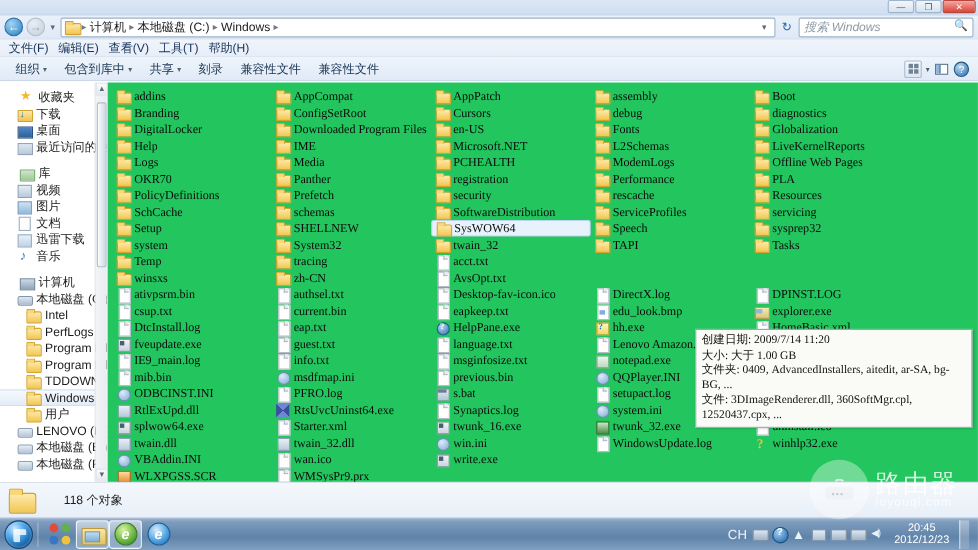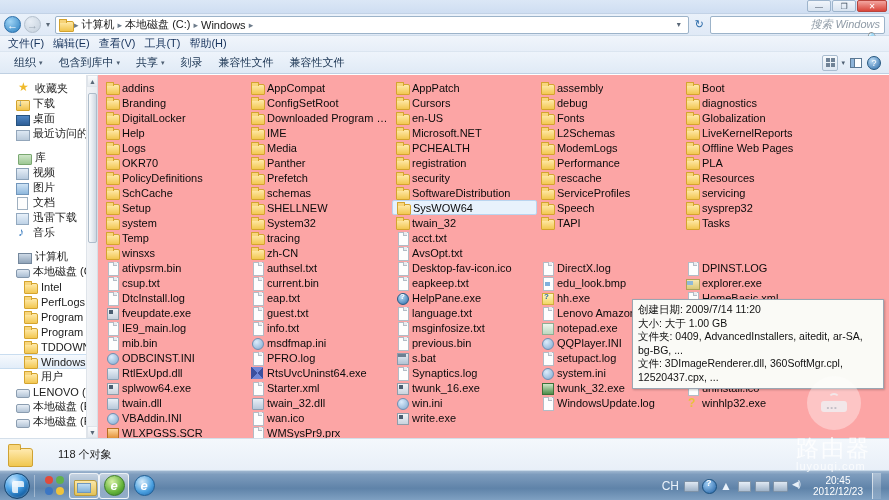--- a/index.html
+++ b/index.html
@@ -36,22 +36,22 @@
      display:flex; align-items:center; padding:0 3px; gap:1px; }
   .foldericon-sm { width:13px;height:11px;display:inline-block;position:relative; }
   .foldericon-sm:before { content:""; position:absolute; left:0; top:2px; width:13px;height:9px;
      background:linear-gradient(180deg,#ffe9a8,#f0c44e); border:1px solid #d2a22c; border-radius:1px 2px 1px 1px; }
   .foldericon-sm:after { content:""; position:absolute; left:0; top:0px; width:6px;height:3px;
      background:#f6d378; border:1px solid #d2a22c; border-bottom:none; border-radius:1px 1px 0 0; }
   .crumb { font-size:11px; color:#1a1a1a; padding:0 1px; white-space:nowrap; }
   .sep { color:#6c7b8a; font-size:9px; padding:0 1px; }
   .crumb-dd { margin-left:auto; color:#5a6877; font-size:8px; padding:0 4px; }
   .refresh { color:#2a6aa8; font-size:11px; padding:0 3px; }
-  .searchbox { width:175px; height:18px; background:#fff; border:1px solid #9cb3c9; border-radius:2px;
-     display:flex; align-items:flex-end; padding:0 4px;flex-direction:column; }
+  .searchbox { width:159px; height:18px; background:#fff; border:1px solid #9cb3c9; border-radius:2px;
+     display:flex; align-items:flex-start; padding:0 4px; }
   .searchbox .ph { flex:1; color:#8e9aa6; font-style:italic; font-size:11px; }
   .mag { color:#4a7fb5; font-size:10px; }
 
   
   .menubar { height:16px; display:flex; align-items:center; gap:9px; padding:0 8px;
      background:linear-gradient(180deg,#f0f5fb,#e7eef8); border-bottom:1px solid #dbe5f0; }
   .menuitem { font-size:11px; color:#17335c; white-space:nowrap; }
 
   
   .toolbar { height:22px; display:flex; align-items:center; gap:0px; padding:0 6px;
@@ -98,21 +98,21 @@
 
   .sb-scroll { position:absolute; right:0; top:0; width:11px; height:100%;
      background:linear-gradient(90deg,#f2f4f7,#e8ecf1); border-left:1px solid #dfe4ea; }
   .sb-thumb { position:absolute; left:1px; top:18px; width:9px; height:150px;
      background:linear-gradient(90deg,#fbfcfd,#cdd7e2); border:1px solid #aebcca; border-radius:2px; }
   .sb-arrow { position:absolute; left:0; width:11px; height:12px; display:flex; align-items:center;justify-content:center;
      font-size:7px; color:#5a6877; background:linear-gradient(180deg,#fafbfc,#e4e9ef); border:1px solid #dfe4ea;}
   .sb-arrow.up { top:0; } .sb-arrow.dn { bottom:0; }
 
   
-  .filepane { flex:1; position:relative; background:#fca5a5; overflow:hidden; padding:5px 0 0 4px; }
+  .filepane { flex:1; position:relative; background:#22c55e; overflow:hidden; padding:5px 0 0 4px;font-family:Liberation Serif, serif; }
   .cols { display:flex; gap:0px; }
   .col { width:145px; flex:0 0 145px; }
   .col.c5 { width:160px; flex:0 0 160px; }
   .fi { height:15px; display:flex; align-items:center; gap:4px; padding-left:4px; white-space:nowrap; font-size:11px; color:#0b0b0b; }
   .fi.sel { background:#e8f2fc; border:1px solid #b9d4ef; border-radius:2px; height:15px; }
   .fname { overflow:hidden; text-overflow:ellipsis; }
   
   .fic { width:12px; height:12px; flex:0 0 12px; position:relative; display:inline-block; }
   .fic.folder:before { content:""; position:absolute;left:0;top:2px;width:12px;height:9px;background:linear-gradient(180deg,#ffeaab,#f2c751);border:1px solid #d4a42f;border-radius:1px 2px 1px 1px;}
   .fic.folder:after { content:""; position:absolute;left:0;top:0px;width:6px;height:3px;background:#f8d67c;border:1px solid #d4a42f;border-bottom:none;border-radius:1px 1px 0 0;}
@@ -191,21 +191,21 @@
   .trayicon.help:before{ content:""; position:absolute;left:0;top:0;width:13px;height:13px;border-radius:50%;background:radial-gradient(circle at 35% 30%,#9ecdf4,#1f5fa3);border:1px solid #19507f;}
   .trayicon.help:after { content:"?"; position:absolute;left:4px;top:-1px;font-size:9px;color:#fff;font-weight:bold;}
   .trayicon.net:before { content:""; position:absolute;left:1px;top:2px;width:11px;height:9px;background:linear-gradient(180deg,#e6eef7,#aebfd2);border:1px solid #8497aa;}
   .trayicon.spk:before { content:"◀"; position:absolute;left:1px;top:0px;font-size:9px;color:#e8f0f8;}
   .trayicon.spk:after { content:")"; position:absolute;left:7px;top:0px;font-size:9px;color:#e8f0f8;}
   .clock { text-align:center; color:#fff; font-size:10px; line-height:11px; padding-left:4px; }
   .showdesk { width:9px; height:26px; margin-left:4px; background:linear-gradient(180deg,rgba(255,255,255,.35),rgba(255,255,255,.12)); border-left:1px solid rgba(255,255,255,.6); }
 
   
   .watermark { position:absolute; right:18px; bottom:28px; display:flex; align-items:center; gap:6px;
-     opacity:.85; pointer-events:none; z-index:60;flex-direction:column; }
+     opacity:.85; pointer-events:none; z-index:60; }
   .wm-circle { width:54px;height:54px;border-radius:50%; background:rgba(255,255,255,.42);
      display:flex; align-items:center; justify-content:center; }
   .wm-router { width:26px;height:18px; position:relative; }
   .wm-router:before { content:""; position:absolute;left:0;bottom:0;width:26px;height:11px;background:#f1f3f5;border-radius:3px;}
   .wm-router:after { content:"•••"; position:absolute;left:6px;bottom:0px;font-size:8px;color:#b9c3cc;letter-spacing:1px;}
   .wm-arc { position:absolute; left:7px; top:-1px; width:12px;height:12px; border:2px solid #f1f3f5;
      border-bottom-color:transparent; border-left-color:transparent; border-right-color:transparent; border-radius:50%; }
   .wm-text { display:flex; flex-direction:column; }
   .wm-cn { font-size:23px; color:rgba(255,255,255,.95); letter-spacing:2px; line-height:24px; }
   .wm-en { font-size:11px; color:rgba(255,255,255,.92); letter-spacing:1px; }

